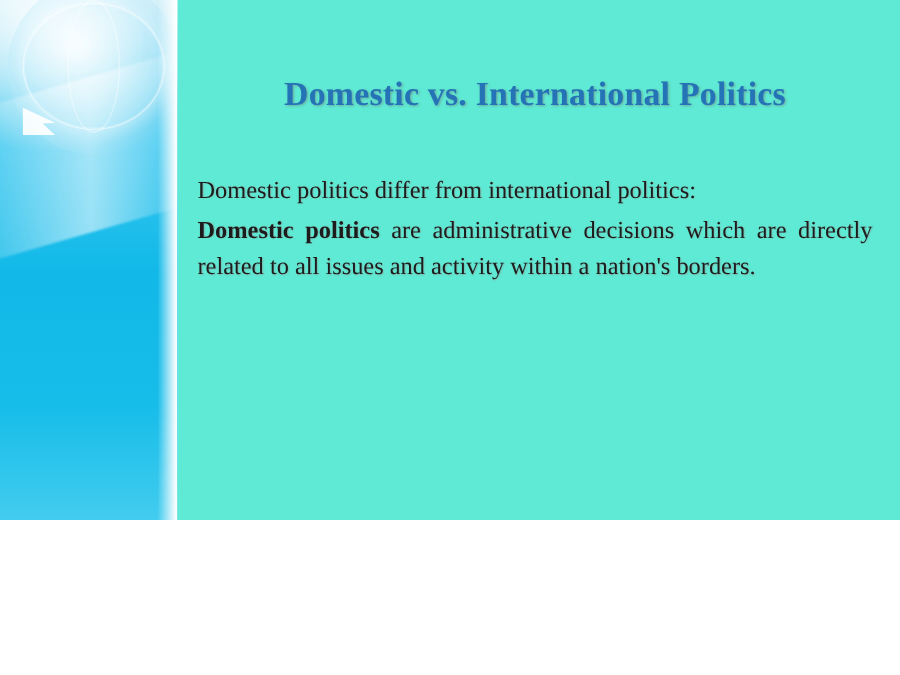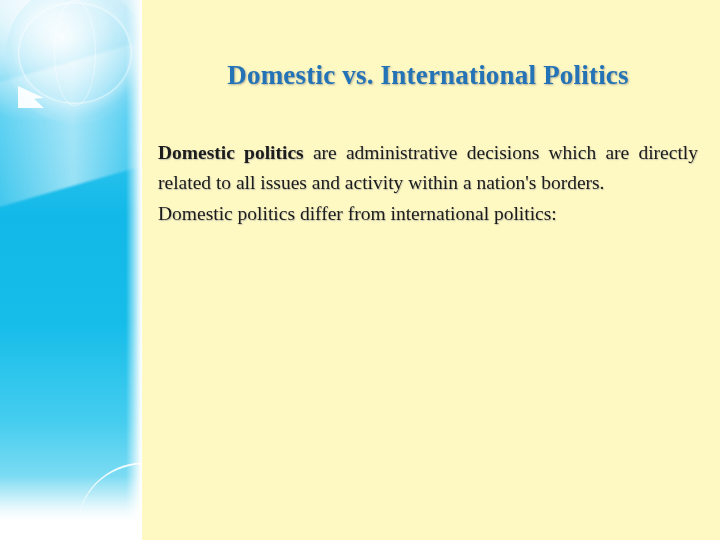--- a/index.html
+++ b/index.html
@@ -10,22 +10,22 @@
     width: 720px;
     height: 540px;
     overflow: hidden;
     background: #ffffff;
     font-family: "Liberation Serif", serif;
   }
 
   .slide {
     position: relative;
     width: 720px;
-    height: 540px;
-    background: #fef9c3;
+    height: 416px;
+    background: #5eead4;
     overflow: hidden;
   }
 
   
   .left-band {
     position: absolute;
     left: 0;
     top: 0;
     width: 142px;
     height: 540px;
@@ -179,17 +179,17 @@
     <div class="band-swoosh"></div>
     <div class="band-arrow"></div>
     <div class="band-bottom-curve"></div>
     <div class="band-bottom-wave"></div>
     <div class="band-right-fade"></div>
   </div>
 
   <div class="title">Domestic vs. International Politics</div>
 
   <div class="body-block">
+    <p class="justify-all"><span>Domestic politics differ from international politics:</span></p>
     <p class="justify-all"><b>Domestic politics</b><span> are administrative decisions which are directly related to all issues and activity within a nation's borders.</span></p>
-    <p class="justify-all"><span>Domestic politics differ from international politics:</span></p>
   </div>
 
 </div>
 
 </body></html>

